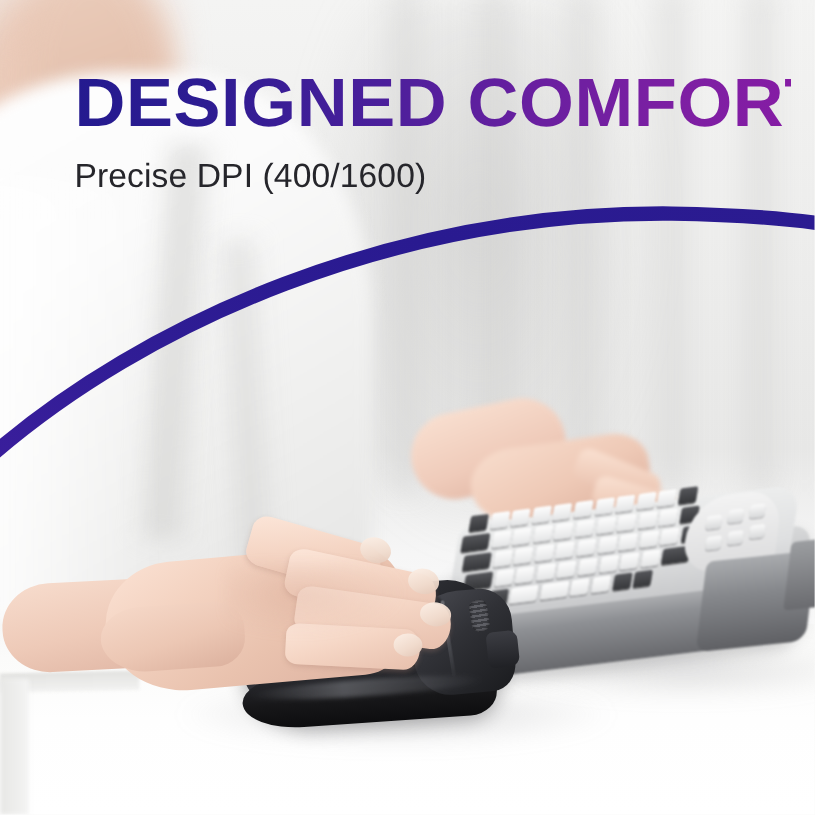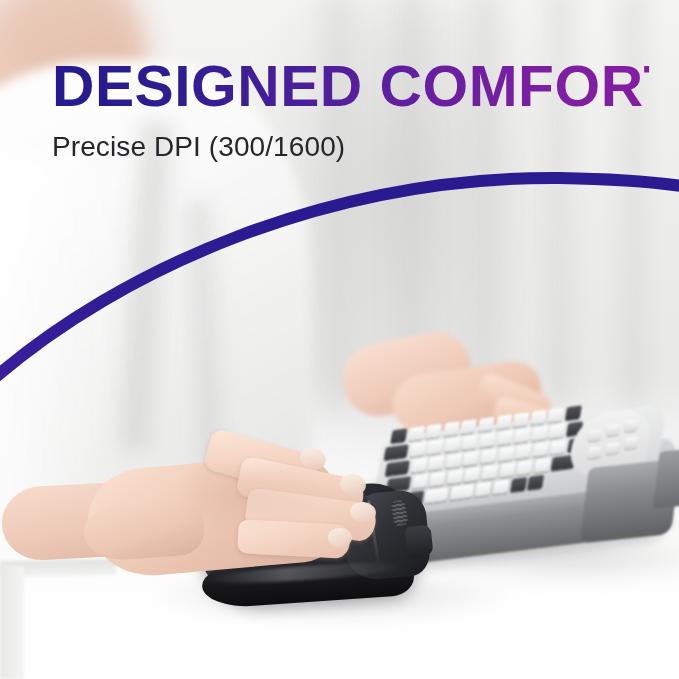--- a/index.html
+++ b/index.html
@@ -248,21 +248,21 @@
     position:absolute; left:-40px; top:-22px; width:130px; height:72px;
     background:linear-gradient(170deg,#f9e0d1 0%, #efcbba 60%, #e0b6a4 100%);
     border-radius:36px; transform:rotate(-12deg);
   }
   .h2-soft{ position:absolute; inset:-8px; filter:blur(2.2px); }
 
   
   .swoosh{ position:absolute; left:0; top:0; width:679px; height:679px; pointer-events:none; }
 
   
-  .textblock{ position:absolute; left:52px; top:58px; width:580px; }
+  .textblock{ position:absolute; left:62px; top:58px; width:580px; }
   .headline{
     font-family:"Liberation Sans", sans-serif;
     font-weight:bold;
     font-size:57px;
     line-height:1.0;
     letter-spacing:.5px;
     white-space:nowrap;
     background:linear-gradient(to right,#241a8f 0%, #2d1c92 18%, #4a1f9b 42%, #6a1fa0 65%, #7d1fa3 84%, #851ca4 100%);
     -webkit-background-clip:text; background-clip:text;
     -webkit-text-fill-color:transparent; color:transparent;
@@ -422,16 +422,16 @@
         <stop offset="35%" stop-color="#2E1C94"></stop>
         <stop offset="70%" stop-color="#291A90"></stop>
         <stop offset="100%" stop-color="#2B1B91"></stop>
       </linearGradient>
     </defs>
     <path d="M -10 382 C 120 268, 330 176, 560 178 C 620 179, 665 183, 695 188" fill="none" stroke="url(#arcgrad)" stroke-width="12" stroke-linecap="butt"></path>
   </svg>
 
   <div class="textblock">
     <div class="headline">DESIGNED COMFORT</div>
-    <div class="subline">Precise DPI (300/1600)</div>
+    <div class="subline">Precise DPI (400/1600)</div>
   </div>
 
 </div>
 
 </body></html>

